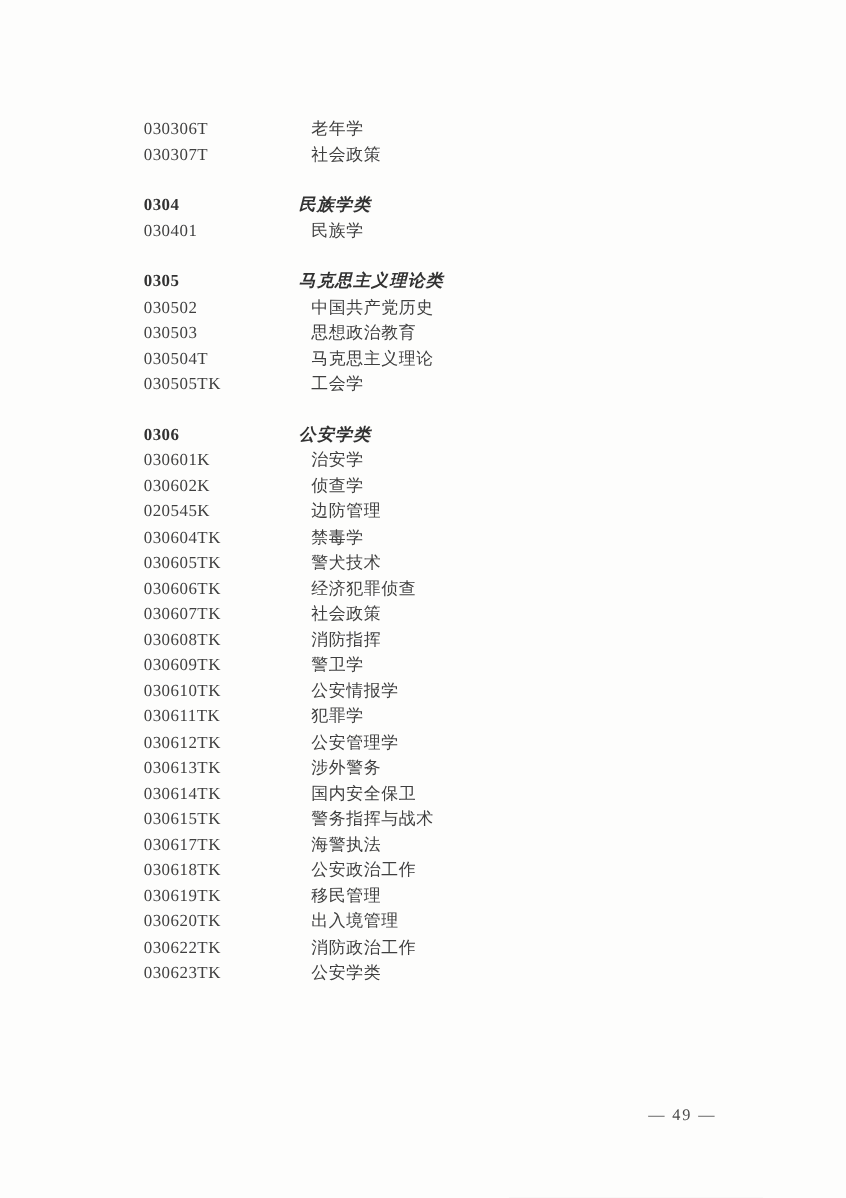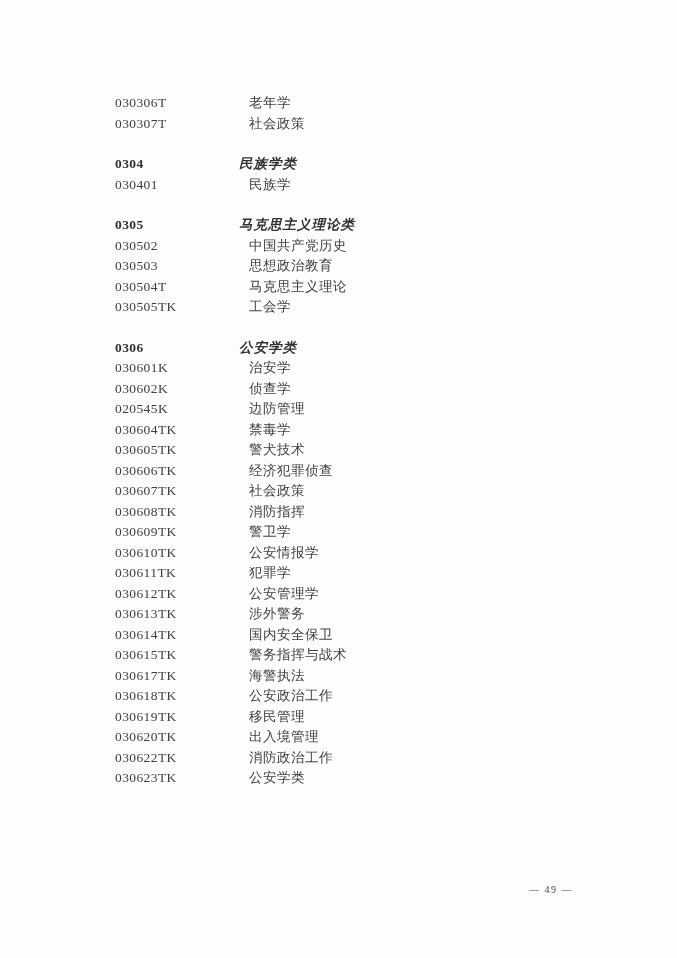--- a/index.html
+++ b/index.html
@@ -51,21 +51,21 @@
   }
   .header-row .name {
     padding-left: 0;
     letter-spacing: 1px;
     font-style: italic;
   }
   .footer {
     position: absolute;
     top: 884px;
     right: 104px;
-    font-size: 10px;
+    font-size: 13px;
     color: #4a4a4a;
     letter-spacing: 1.5px;
     margin-left: 28px;
   }
 </style>
 </head>
 <body>
 
 <div class="page">
   <div class="content">

